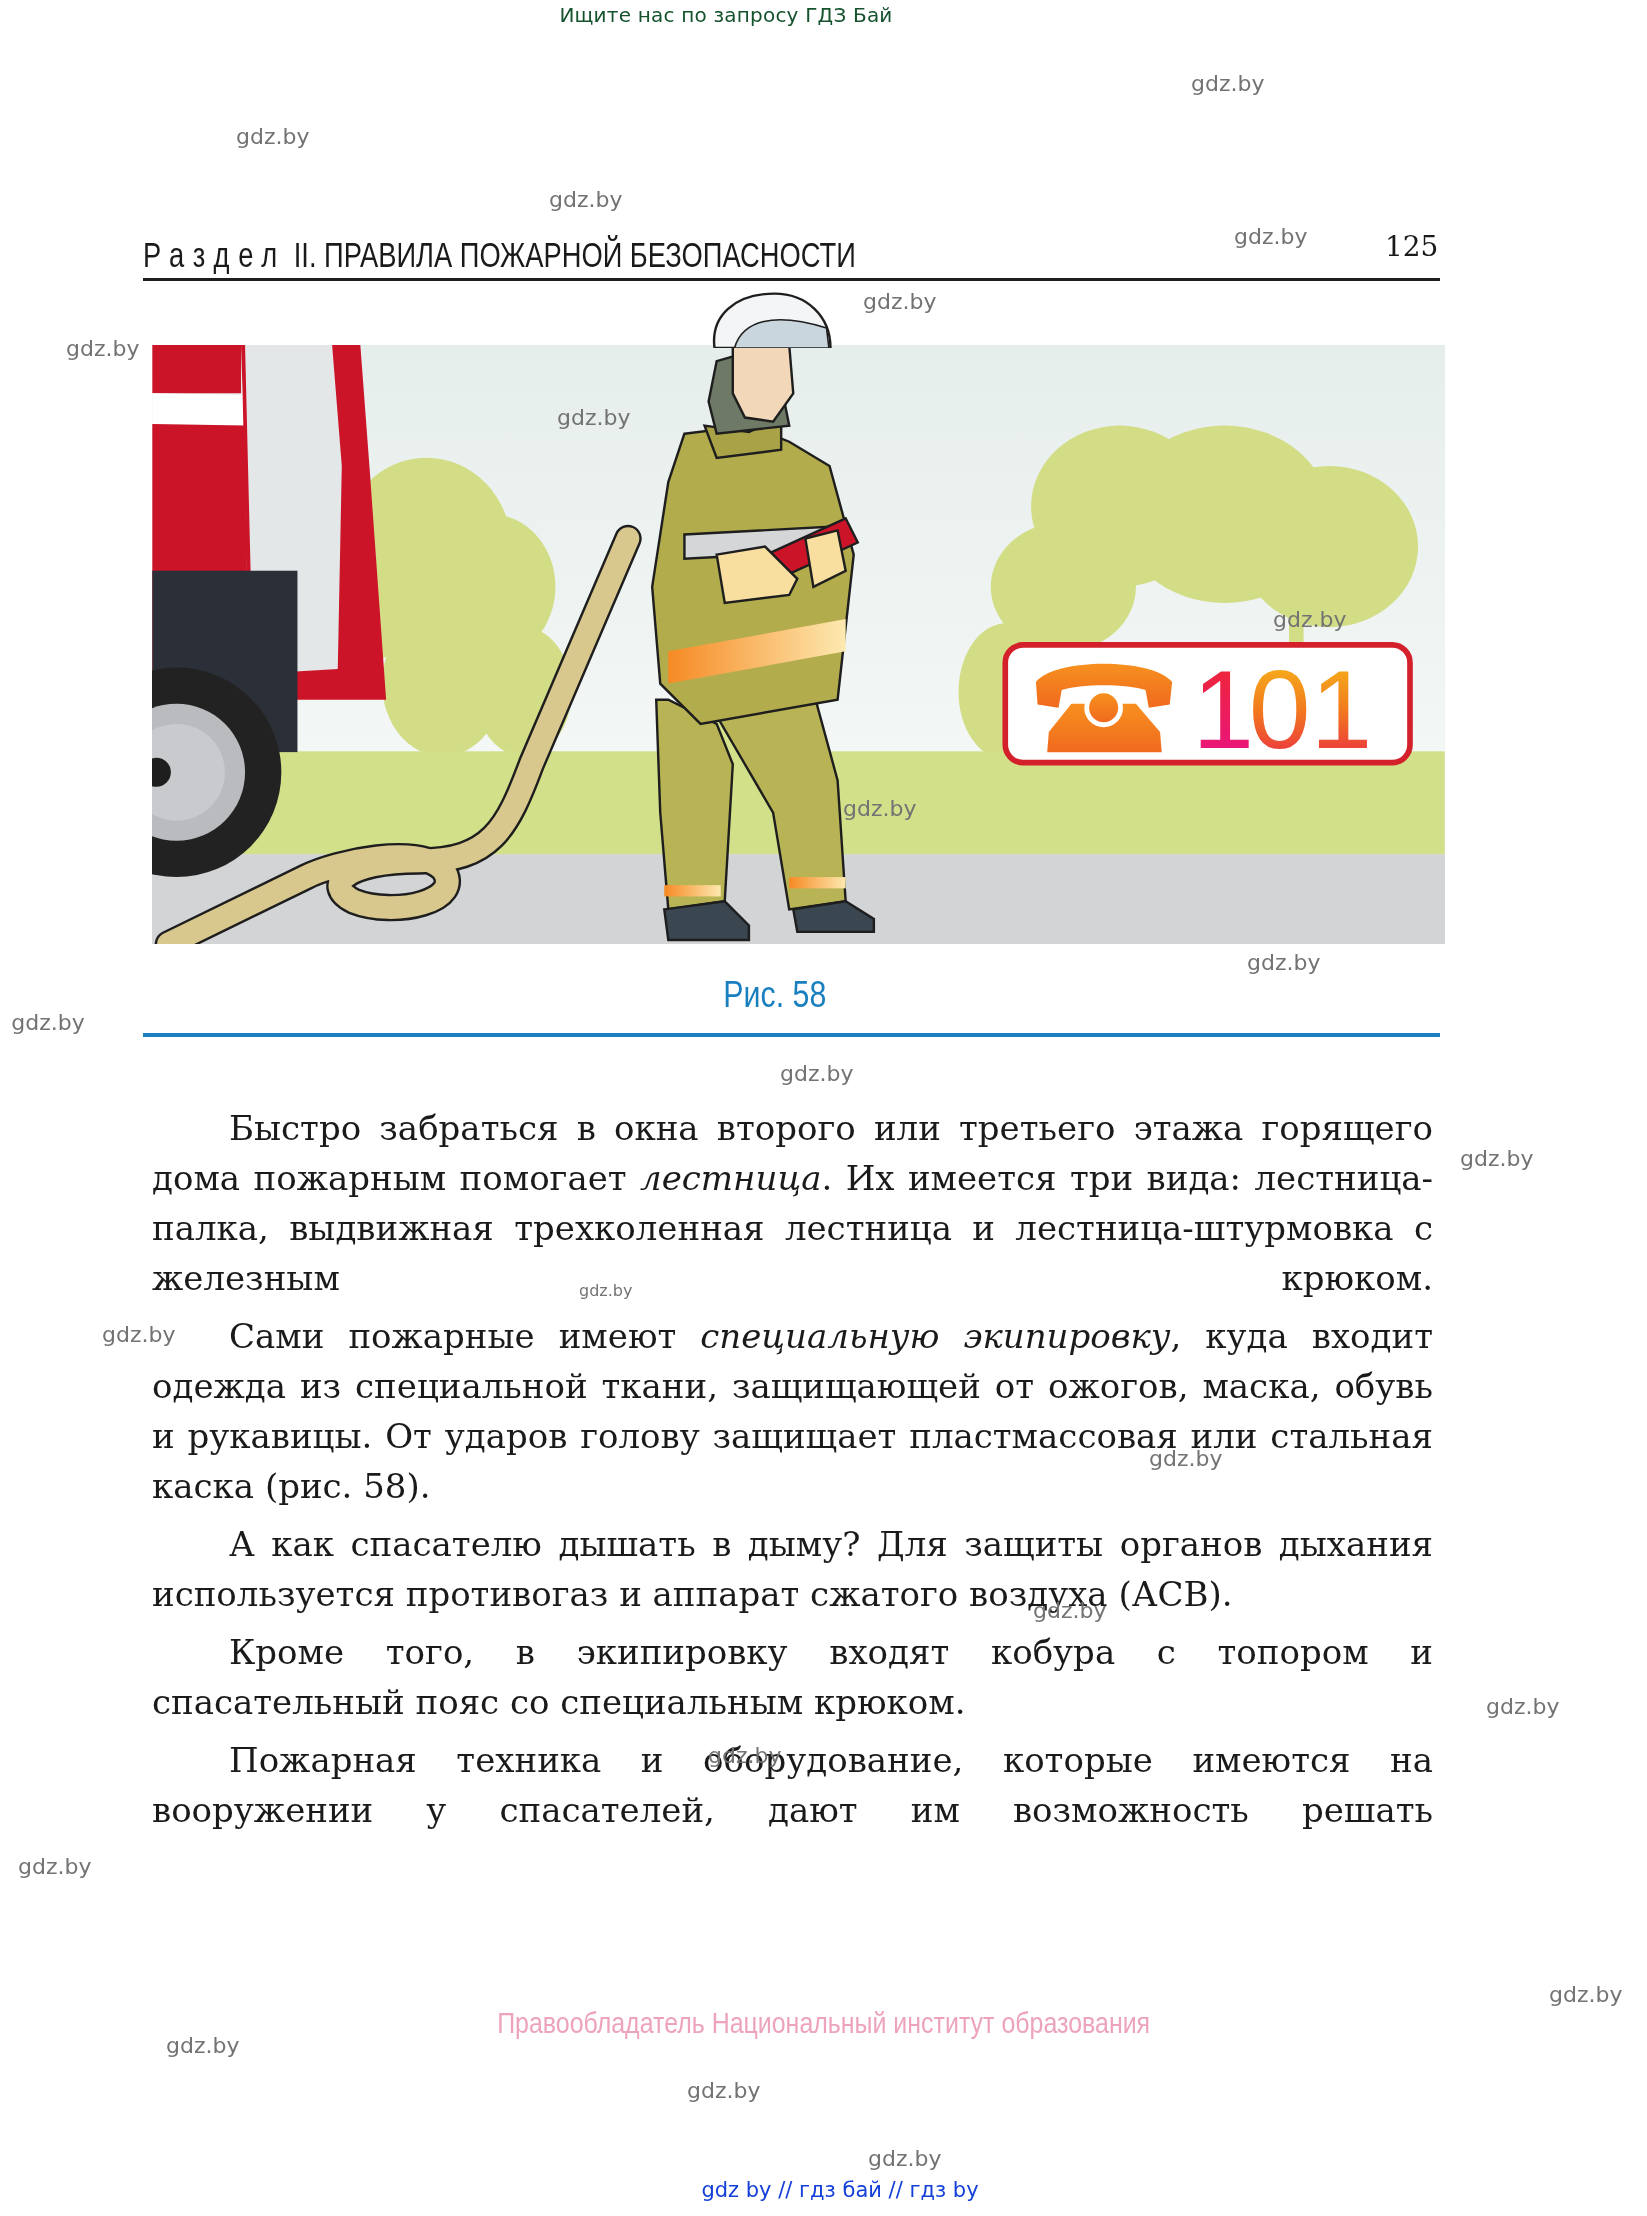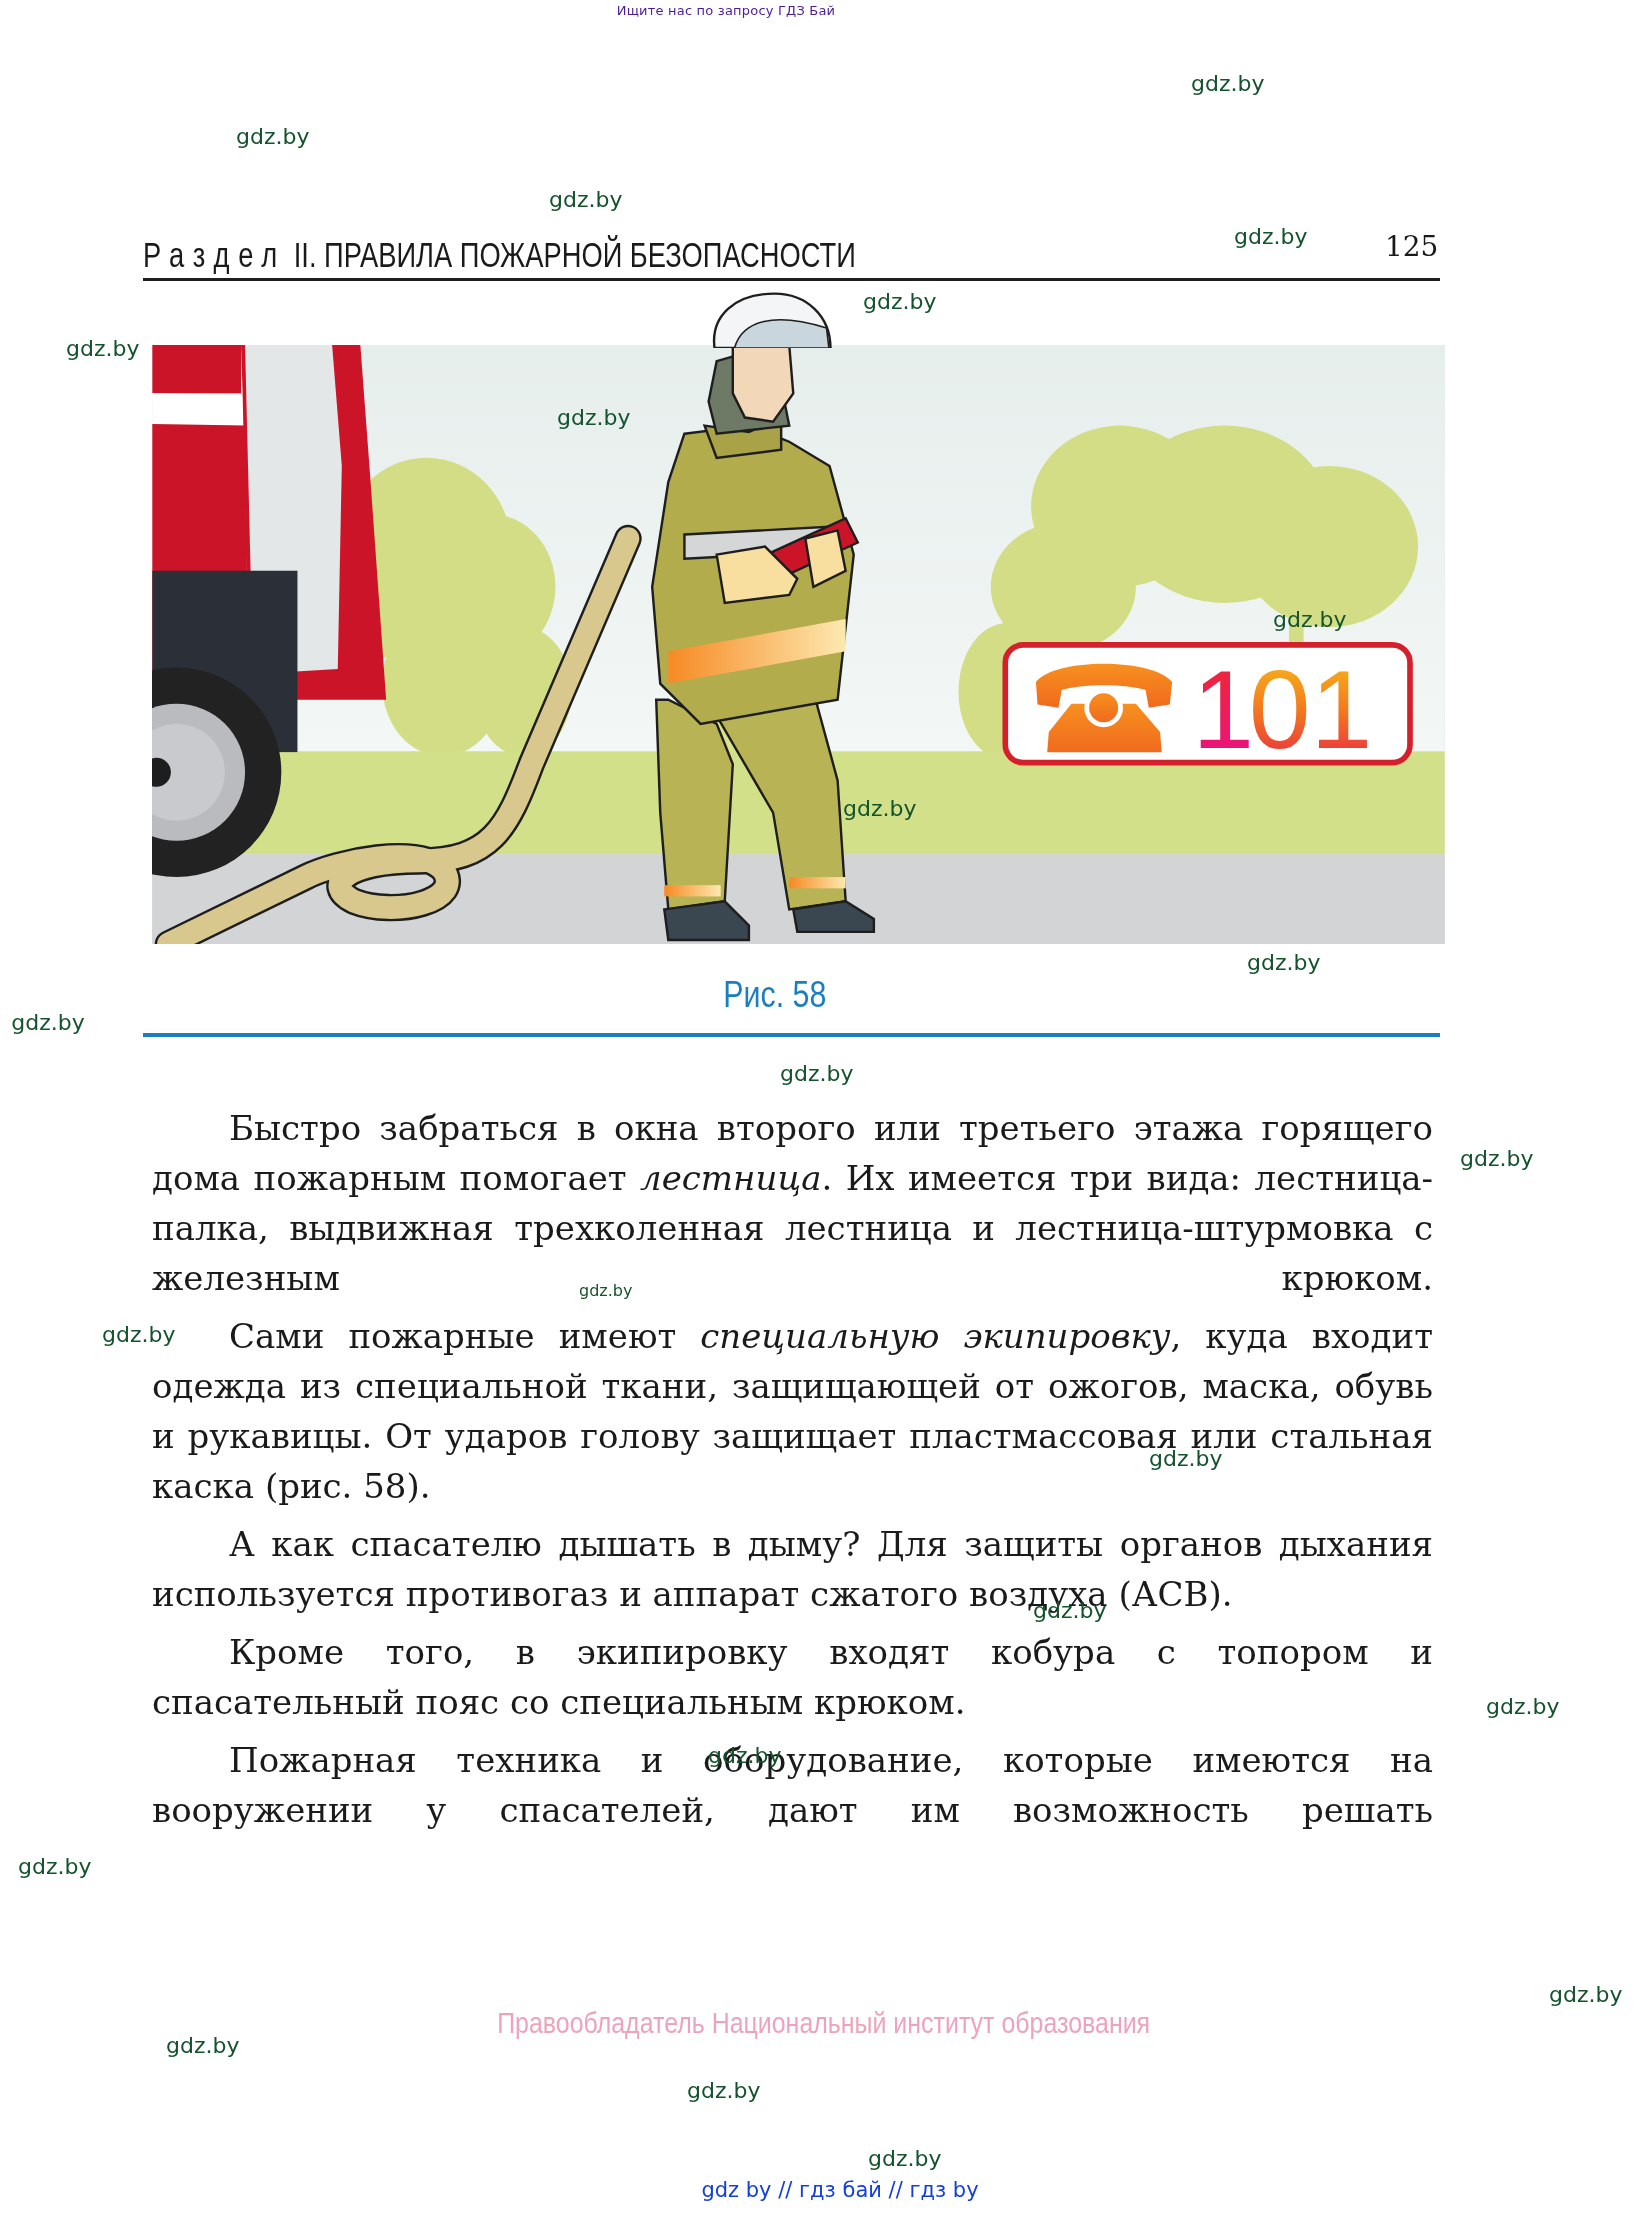--- a/index.html
+++ b/index.html
@@ -1,20 +1,20 @@
 <!DOCTYPE html>
 <html style="font-size:13px"><head>
 <meta charset="utf-8">
 <style>
   html, body { margin: 0; padding: 0; background: #ffffff; }
   body { width: 1648px; height: 2216px; position: relative; overflow: hidden; font-family: "Liberation Sans", sans-serif; color: #1a1a1a; }
 
-  .top-banner { position: absolute; left: 0; width: 1452px; top: 3.2px; text-align: center; font-family: "DejaVu Sans", sans-serif; font-size: 13px; color: #4c1d95; letter-spacing: 0.2px; }
-
-  .wm { position: absolute; font-family: "DejaVu Sans", sans-serif; font-size: 22px; color: #14532d; white-space: nowrap; }
+  .top-banner { position: absolute; left: 0; width: 1452px; top: 3.2px; text-align: center; font-family: "DejaVu Sans", sans-serif; font-size: 20px; color: #14532d; letter-spacing: 0.2px; }
+
+  .wm { position: absolute; font-family: "DejaVu Sans", sans-serif; font-size: 22px; color: #737373; white-space: nowrap; }
 
   .running-head { position: absolute; left: 143px; top: 228px; width: 1297px; height: 50px; border-bottom: 3.2px solid #1e1e1e; }
   .rh-section { position: absolute; left: 0; top: 6.5px; font-family: "Liberation Sans", sans-serif; font-size: 35px; transform: scaleX(0.78); transform-origin: left center; white-space: nowrap; color: #1a1a1a; }
   .rh-section .spaced { letter-spacing: 11.3px; }
   .rh-page { position: absolute; right: 1.6px; top: 1.6px; font-family: "DejaVu Serif", serif; font-size: 28px; color: #1a1a1a; }
 
   .figure { position: absolute; left: 152px; top: 345px; width: 1293px; height: 599px; overflow: hidden; background: #e8efee; }
   .figure svg { display: block; }
   .helmet-overflow { position: absolute; left: 702px; top: 292px; width: 137px; height: 56px; }
 

